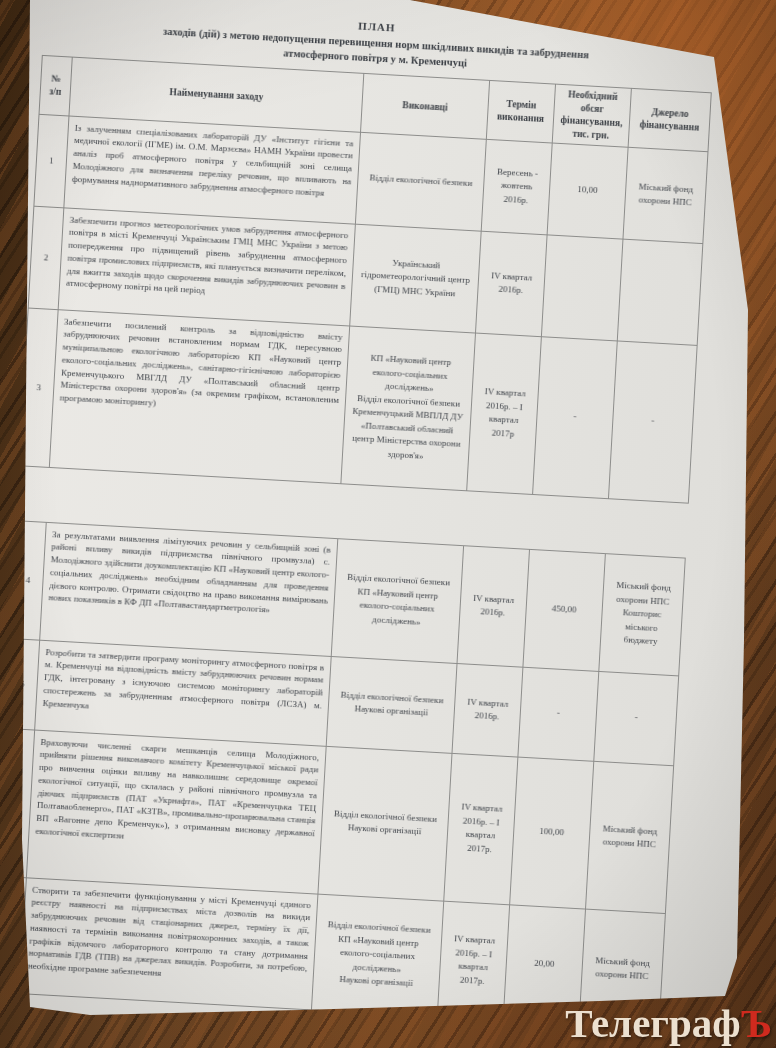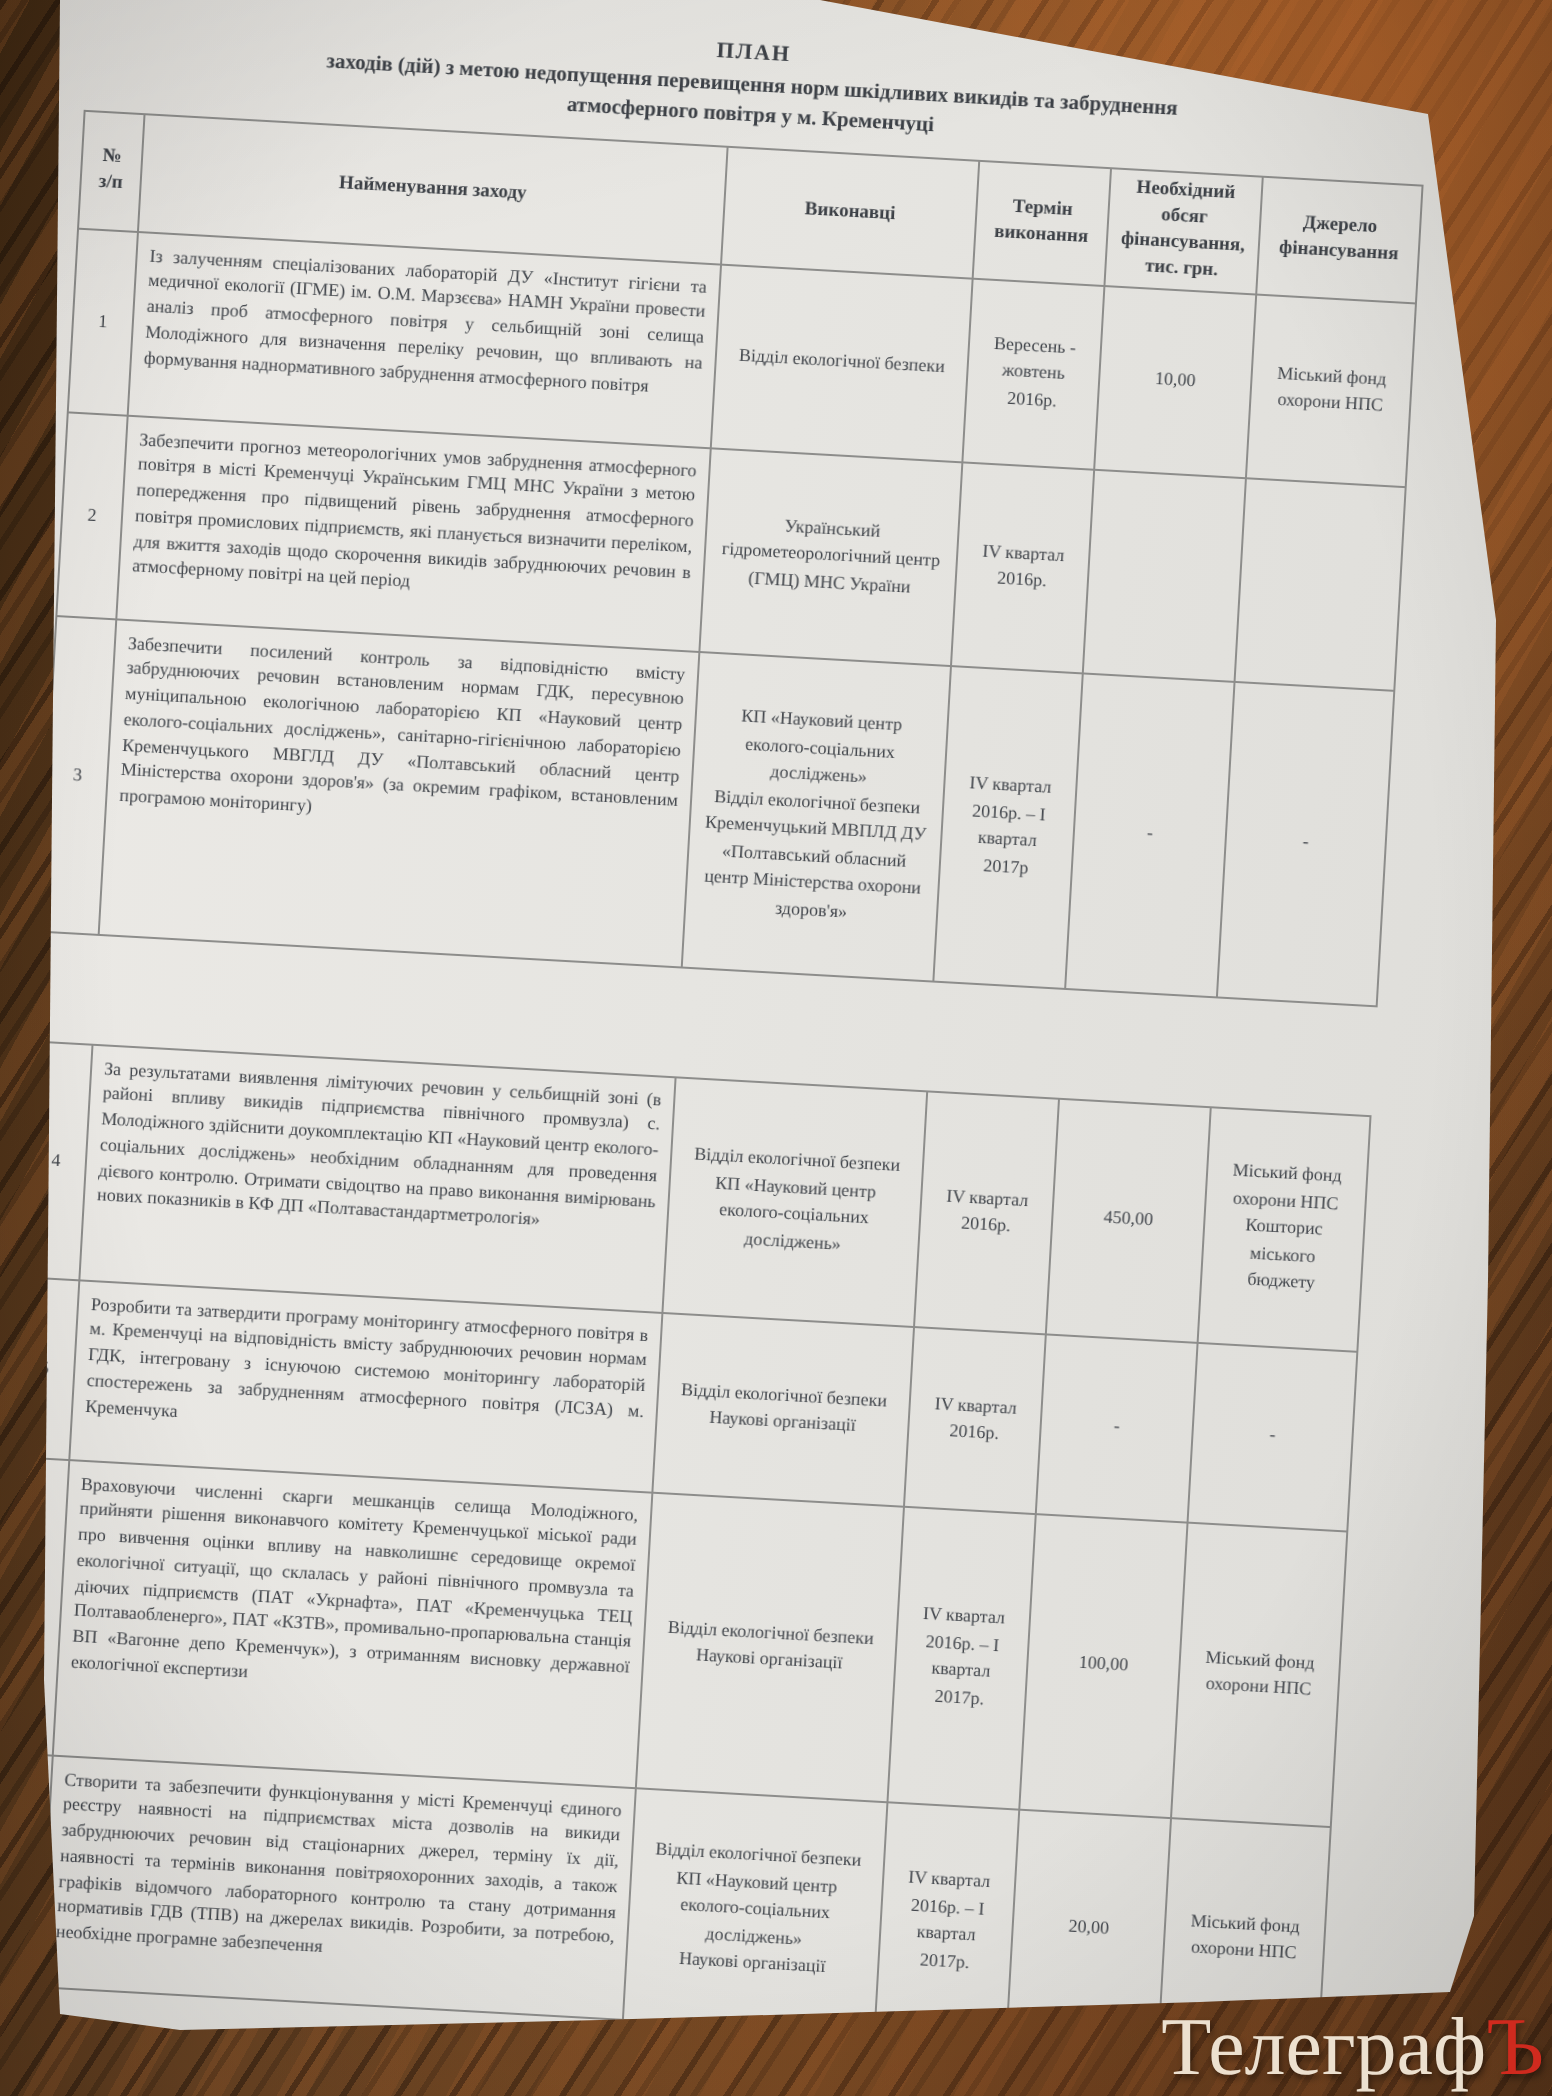--- a/index.html
+++ b/index.html
@@ -50,21 +50,21 @@
   .c-exec,.c-term,.c-amt,.c-src{text-align:center;line-height:1.5;white-space:pre-line;}
   tr.hrow{height:52px;}
   tr.r1{height:92px;} tr.r2{height:102px;} tr.r3{height:158px;}
   tr.r4{height:118px;} tr.r5{height:90px;} tr.r6{height:148px;} tr.r7{height:116px;}
   
   .vignette{position:absolute;inset:0;pointer-events:none;
     background:radial-gradient(ellipse at 50% 45%, transparent 60%, rgba(0,0,0,0.14) 100%);}
   
   .watermark{
     position:absolute;right:4px;bottom:4px;
-    font-family:"Liberation Serif", serif;font-weight:normal;font-size:41px;
+    font-family:"Liberation Serif", serif;font-weight:bold;font-size:41px;
     letter-spacing:0px;line-height:1;
     text-shadow:1px 2px 3px rgba(0,0,0,0.45);
     white-space:nowrap;
   }
 </style>
 </head>
 <body>
 
 <div class="desk"></div>
 

